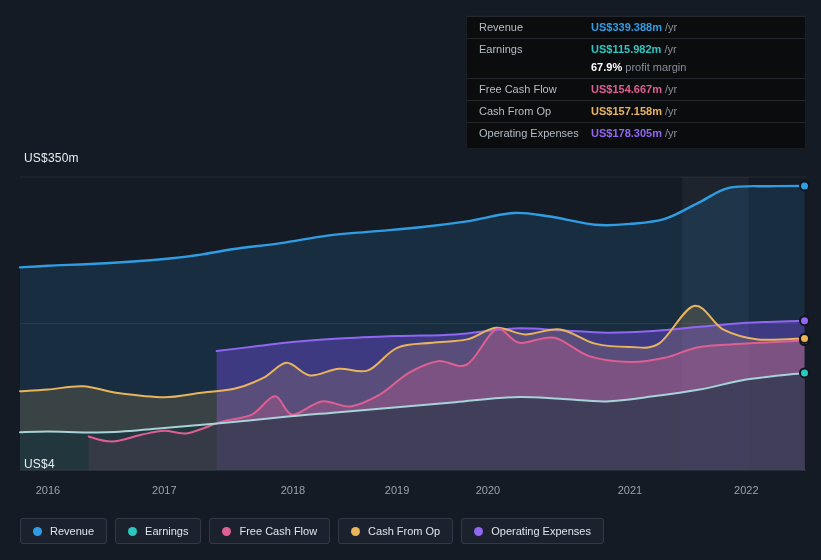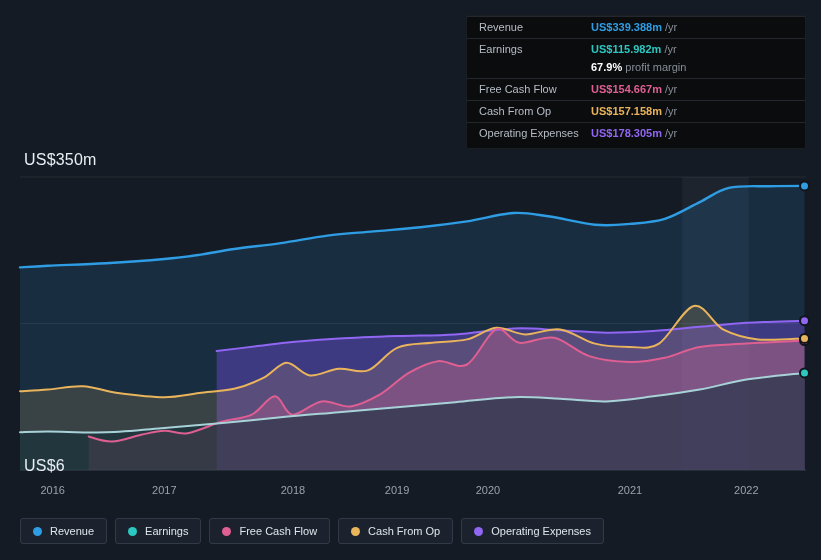--- a/index.html
+++ b/index.html
@@ -1,19 +1,19 @@
 <!DOCTYPE html>
 <html><head>
 <meta charset="utf-8">
 <style>
   html,body{margin:0;padding:0;background:#151b24;}
   body{width:821px;height:560px;overflow:hidden;font-family:"Liberation Sans",sans-serif;}
   .stage{position:relative;width:821px;height:560px;background:#151b24;}
   .chart-svg{position:absolute;left:0;top:0;}
-  .y-label{position:absolute;left:24px;color:#e9eef3;font-size:16px;letter-spacing:.2px;}
+  .y-label{position:absolute;left:24px;color:#e9eef3;font-size:12px;letter-spacing:.2px;}
   .y-top{top:151px;}
   .y-bottom{top:457px;}
   .x-axis{position:absolute;top:484px;left:0;width:821px;height:16px;}
   .x-tick{position:absolute;top:0;width:34px;text-align:center;color:#98a2ad;font-size:11px;}
   
   .tooltip{position:absolute;left:466px;top:15px;width:340px;background:#0b0c0e;border:1px solid #1a1d22;border-radius:2px;box-sizing:border-box;padding-bottom:4px;}
   .tt-title{padding:8px 12px 6px;font-size:11px;font-weight:bold;color:#ffffff;}
   .tt-row{display:flex;align-items:center;border-top:1px solid #24272d;padding:3px 12px;font-size:11px;color:#b6bdc6;line-height:15px;}
   .tt-row .tt-label{flex:0 0 112px;}
   .tt-value{white-space:nowrap;}
@@ -45,23 +45,23 @@
       <path d="M88.7,436.5C92.6,437.4,103.2,441.8,112.0,441.5C120.7,441.3,132.3,436.7,141.1,434.8C149.8,433.0,156.6,430.9,164.3,430.7C172.1,430.4,177.9,434.7,187.6,433.2C197.3,431.6,211.9,424.5,222.5,421.4C233.2,418.4,242.9,418.9,251.6,414.7C260.4,410.6,268.1,396.3,274.9,396.3C281.7,396.3,284.6,413.9,292.4,414.7C300.1,415.6,311.8,402.7,321.5,401.4C331.2,400.0,340.9,407.5,350.6,406.4C360.3,405.3,370.0,400.2,379.7,394.7C389.4,389.1,399.1,378.5,408.8,372.9C418.5,367.3,428.2,362.6,437.9,361.2C447.6,359.8,457.3,369.8,467.0,364.5C476.7,359.2,487.3,333.0,496.1,329.4C504.8,325.7,509.6,341.4,519.3,342.8C529.0,344.1,542.6,335.5,554.3,337.7C565.9,340.0,576.6,352.1,589.2,356.1C601.8,360.2,617.3,361.7,629.9,362.0C642.5,362.3,653.2,360.3,664.8,357.8C676.5,355.3,686.2,349.3,699.7,346.9C713.3,344.6,728.8,344.7,746.3,343.6C763.8,342.5,794.8,341.0,804.5,340.5" fill="none" stroke="#df5f92" stroke-width="2" stroke-linejoin="round" stroke-linecap="round"></path>
       <path d="M20.0,432.3C24.7,432.2,33.6,431.5,47.9,431.5C62.3,431.5,86.7,432.9,106.1,432.3C125.5,431.8,144.9,429.7,164.3,428.1C183.7,426.6,203.1,424.9,222.5,423.1C241.9,421.3,261.3,419.1,280.7,417.3C300.1,415.4,319.5,413.9,338.9,412.2C358.3,410.6,377.7,408.9,397.1,407.2C416.5,405.5,435.9,403.9,455.3,402.2C474.7,400.5,496.1,397.7,513.5,397.2C531.0,396.6,544.6,398.1,560.1,398.8C575.6,399.5,591.1,401.8,606.6,401.4C622.1,400.9,637.7,398.3,653.2,396.3C668.7,394.4,684.2,392.4,699.7,389.6C715.3,386.8,728.8,382.4,746.3,379.6C763.8,376.8,794.8,374.0,804.5,372.9" fill="none" stroke="#a7d2d8" stroke-width="2" stroke-linejoin="round" stroke-linecap="round"></path>
       <circle cx="804.5" cy="185.9" r="4.5" fill="#2f9de4" stroke="#10151d" stroke-width="2"></circle>
       <circle cx="804.5" cy="372.9" r="4.5" fill="#2cc7c0" stroke="#10151d" stroke-width="2"></circle>
       <circle cx="804.5" cy="340.5" r="4.5" fill="#df5f92" stroke="#10151d" stroke-width="2"></circle>
       <circle cx="804.5" cy="338.4" r="4.5" fill="#e9b45b" stroke="#10151d" stroke-width="2"></circle>
       <circle cx="804.5" cy="320.7" r="4.5" fill="#9166f2" stroke="#10151d" stroke-width="2"></circle>
     </svg>
 
   <div class="y-label y-top">US$350m</div>
-  <div class="y-label y-bottom">US$6</div>
+  <div class="y-label y-bottom">US$4</div>
   <div class="x-axis">
-      <span class="x-tick" style="left: 30.9347px; text-align: right;">2016</span>
+      <span class="x-tick" style="left: 30.9347px;">2016</span>
       <span class="x-tick" style="left: 147.329px;">2017</span>
       <span class="x-tick" style="left: 276px;">2018</span>
       <span class="x-tick" style="left: 380.119px;">2019</span>
       <span class="x-tick" style="left: 471px;">2020</span>
       <span class="x-tick" style="left: 612.908px;">2021</span>
       <span class="x-tick" style="left: 729.303px;">2022</span>
     </div>
 
   <div class="tooltip">
     <div>

